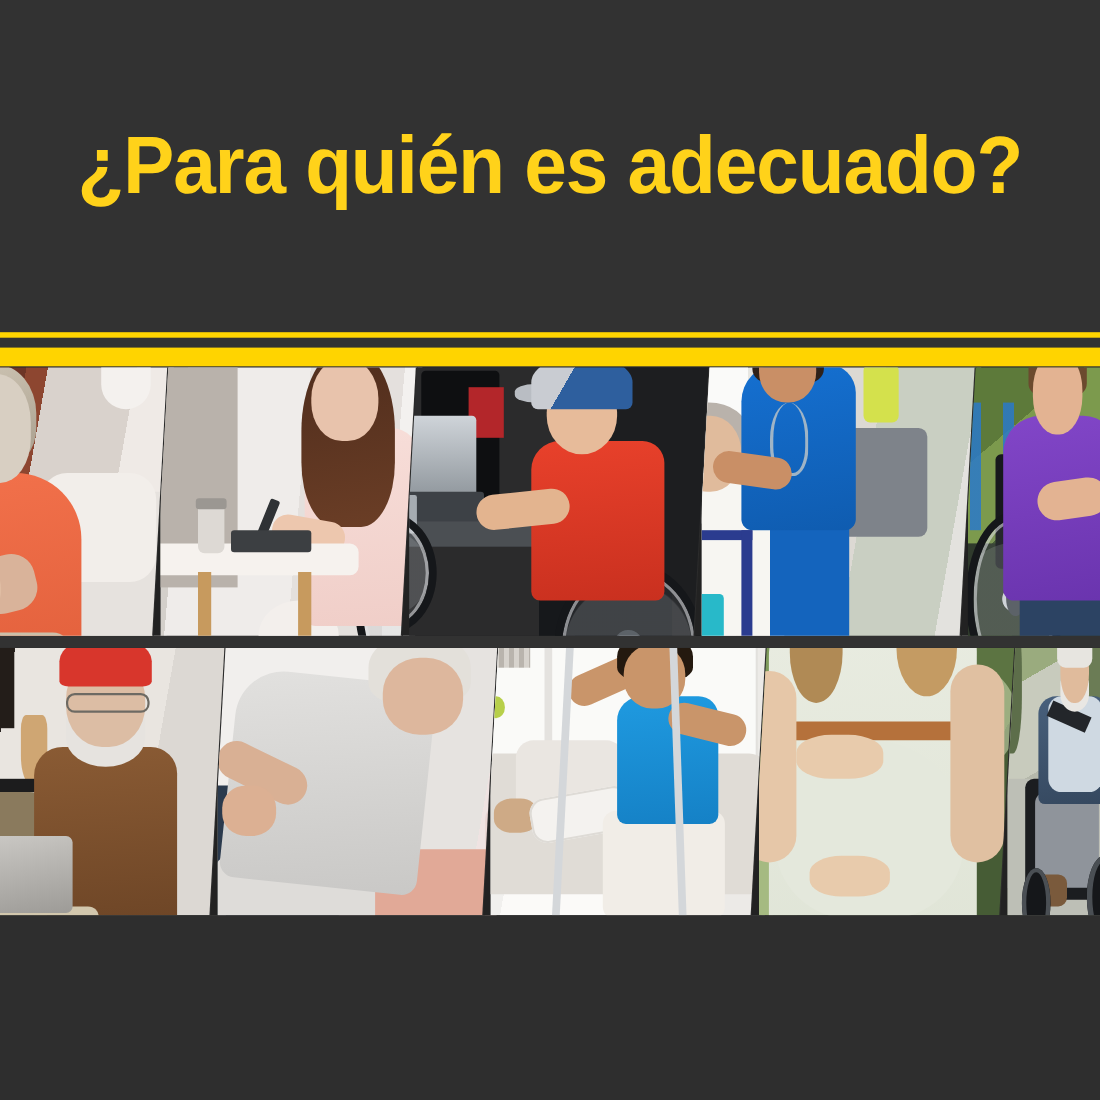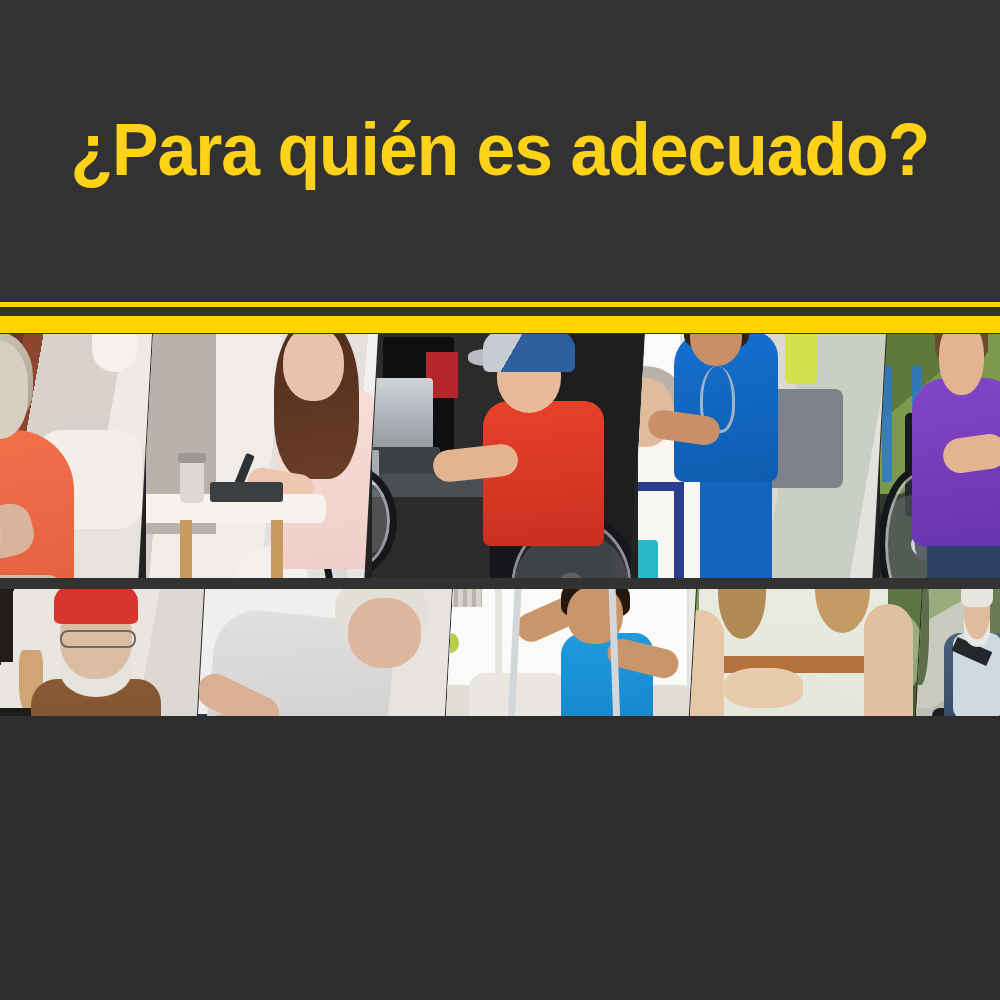--- a/index.html
+++ b/index.html
@@ -10,21 +10,21 @@
   body {
     width: 1000px;
     height: 1000px;
     overflow: hidden;
     font-family: "Liberation Sans", sans-serif;
   }
 
   .poster {
     position: relative;
     width: 1000px;
-    height: 716px;
+    height: 832px;
     background: #323232;
     overflow: hidden;
   }
 
   
   .header {
     position: absolute;
     left: 0;
     top: 0;
     width: 1000px;

